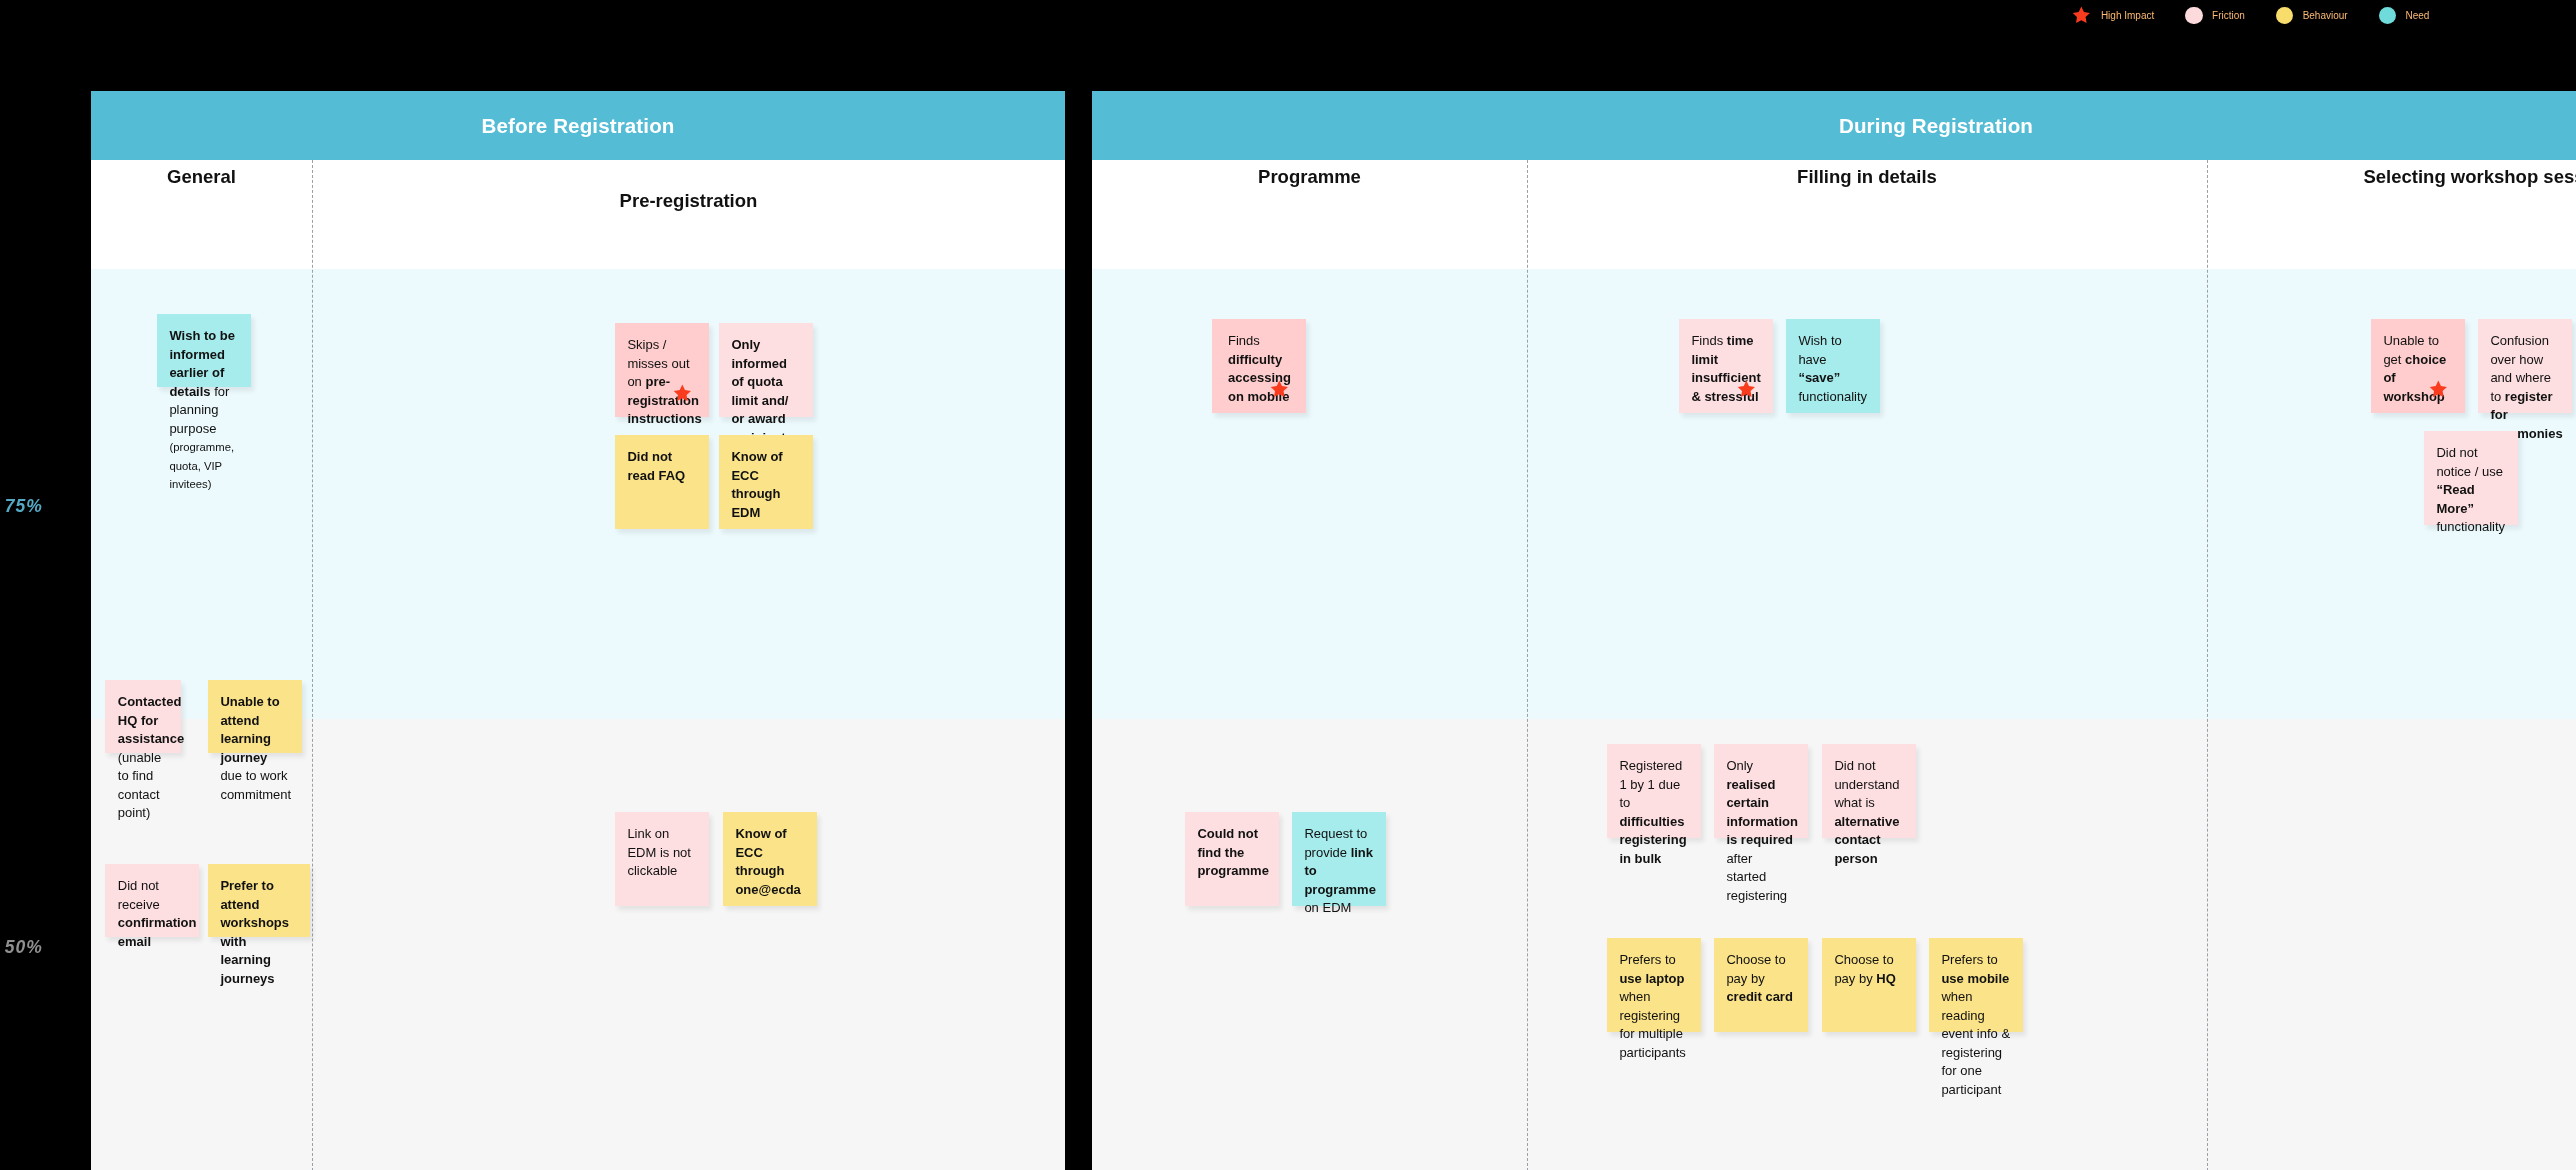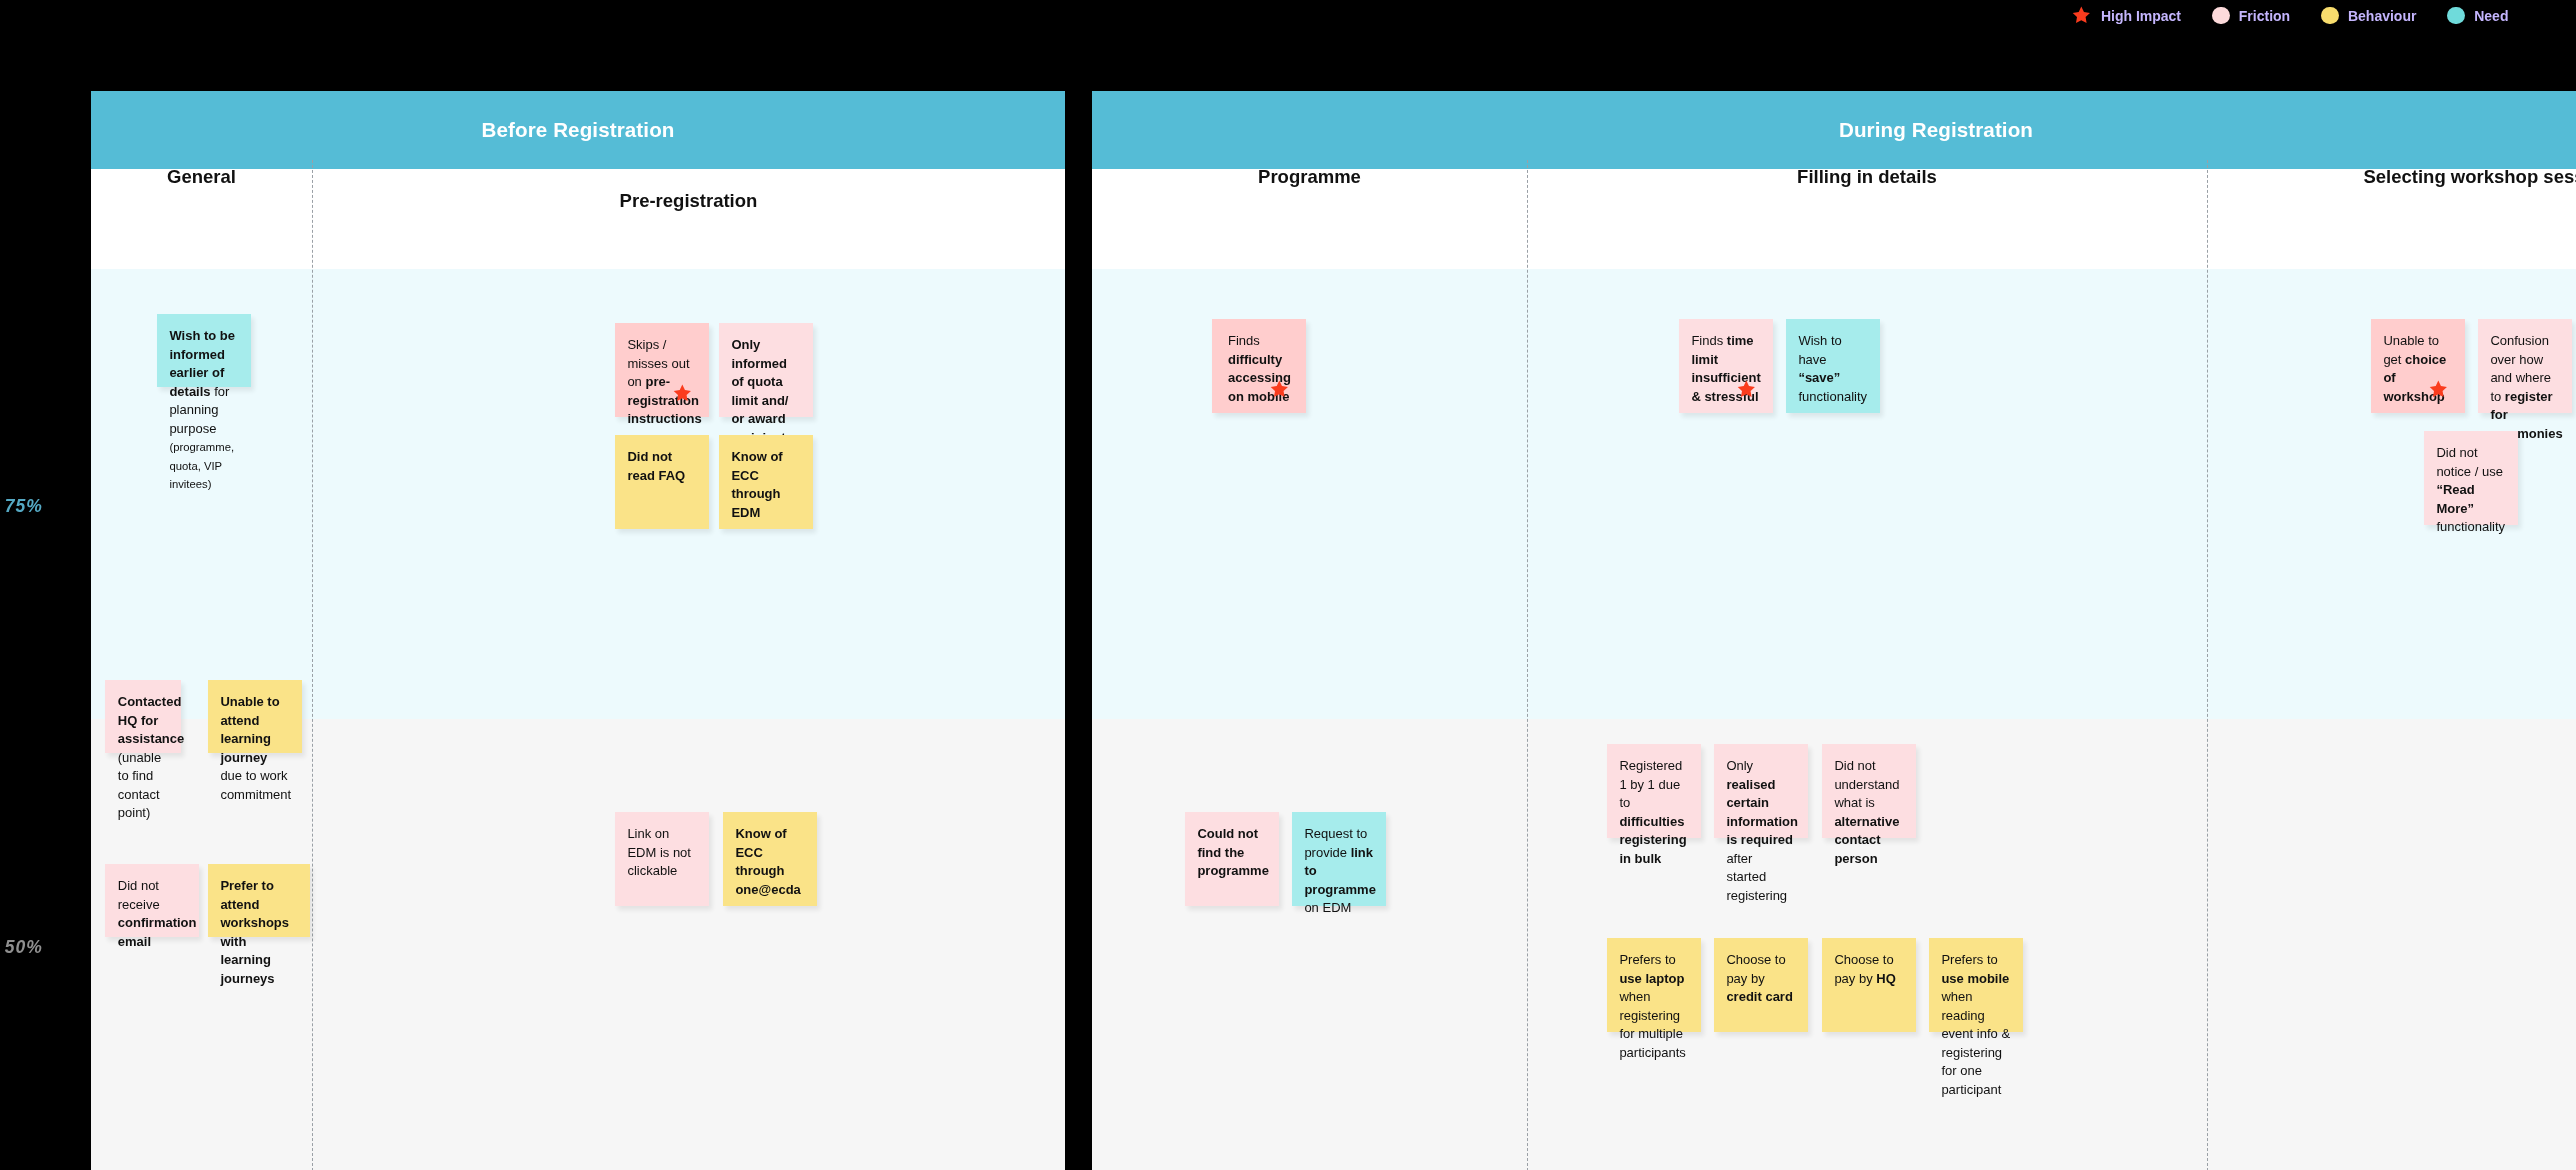--- a/index.html
+++ b/index.html
@@ -3,30 +3,30 @@
 <meta charset="utf-8">
 <style>
   html,body{margin:0;padding:0;background:#000;}
   body{width:2780px;height:1171px;position:relative;overflow:hidden;
        font-family:"Liberation Sans","DejaVu Sans",sans-serif;}
 
   
   #legend{position:absolute;left:2071px;top:0;width:709px;height:31px;
           display:flex;align-items:center;gap:0;}
   .legend-item{display:flex;align-items:center;gap:9.3px;margin-right:31px;}
-  .legend-label{color:#c4b5fd;font-size:14px;font-weight:700;white-space:nowrap;}
+  .legend-label{color:#fdba74;font-size:10px;font-weight:400;white-space:nowrap;}
   .dot{width:17.5px;height:17.5px;border-radius:50%;flex:0 0 auto;}
   .star-ic{width:20.6px;height:20.6px;flex:0 0 auto;}
 
   
   .board{position:absolute;top:91px;background:#f6f6f6;overflow:hidden;}
   #board-before{left:91px;width:974px;height:1080px;}
   #board-during{left:1092px;width:1688px;height:1080px;}
 
-  .band{position:absolute;left:0;right:0;height:78px;top:0;
+  .band{position:absolute;left:0;right:0;height:69px;top:0;
         background:#55bcd6;display:flex;align-items:center;justify-content:center;}
   .band-title{color:#fff;font-size:20.6px;font-weight:700;letter-spacing:0.1px;}
 
   .subhead{position:absolute;left:0;right:0;top:69px;height:109px;background:#fff;}
   .colhead{position:absolute;top:75px;text-align:center;font-size:18.5px;
            font-weight:700;color:#111;}
 
   
   .zone{position:absolute;left:0;right:0;}
   .zone-75{top:178px;height:450px;background:#edfafd;}

